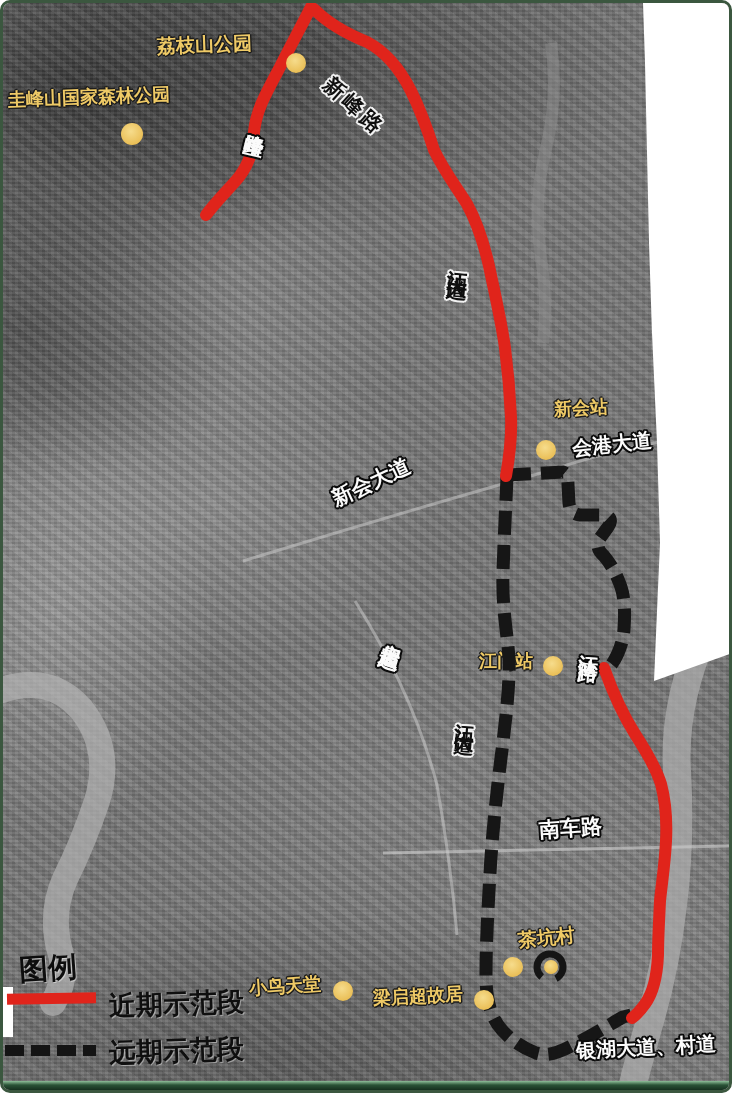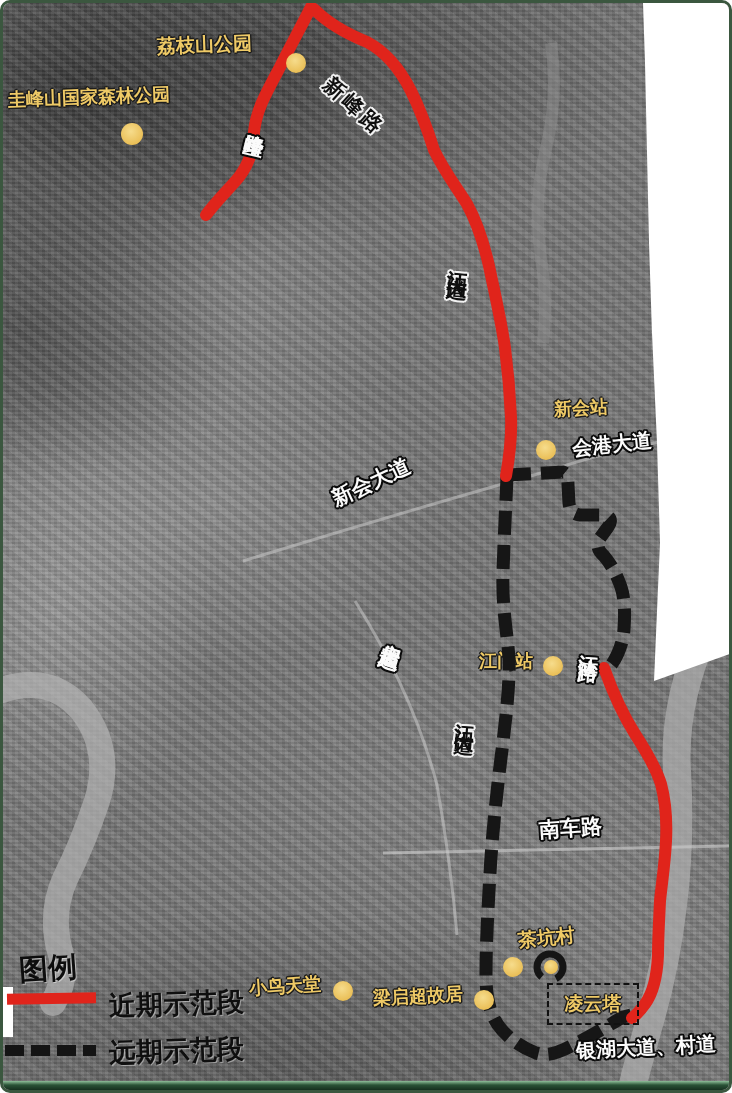--- a/index.html
+++ b/index.html
@@ -111,23 +111,20 @@
   <div class="lbl light" style="left:573px;top:1034px;font-size:20px;transform:rotate(-3deg);">银湖大道、村道</div>
 
   <div class="lbl poi" style="left:154px;top:32px;font-size:19px;transform:rotate(-2deg);">荔枝山公园</div>
   <div class="lbl poi" style="left:5px;top:85px;font-size:18px;transform:rotate(-2deg);">圭峰山国家森林公园</div>
   <div class="lbl poi" style="left:551px;top:396px;font-size:18px;transform:rotate(-3deg);">新会站</div>
   <div class="lbl poi under" style="left:476px;top:649px;font-size:18px;">江门站</div>
   <div class="lbl poi" style="left:515px;top:925px;font-size:19px;transform:rotate(-6deg);">茶坑村</div>
   <div class="lbl poi" style="left:246px;top:974px;font-size:18px;transform:rotate(-4deg);">小鸟天堂</div>
   <div class="lbl poi" style="left:370px;top:984px;font-size:18px;transform:rotate(-3deg);">梁启超故居</div>
 
-  <div class="pagoda-box">
-    <span class="lbl poi" style="position:static;font-size:19px;">凌云塔</span>
-  </div>
 
   <div class="legend">
     <div class="legend-white-strip"></div>
     <div class="legend-title">图例</div>
     <div class="swatch-solid"></div>
     <div class="legend-label" style="top:43px;">近期示范段</div>
     <div class="swatch-dashed"></div>
     <div class="legend-label" style="top:90px;">远期示范段</div>
   </div>
 

